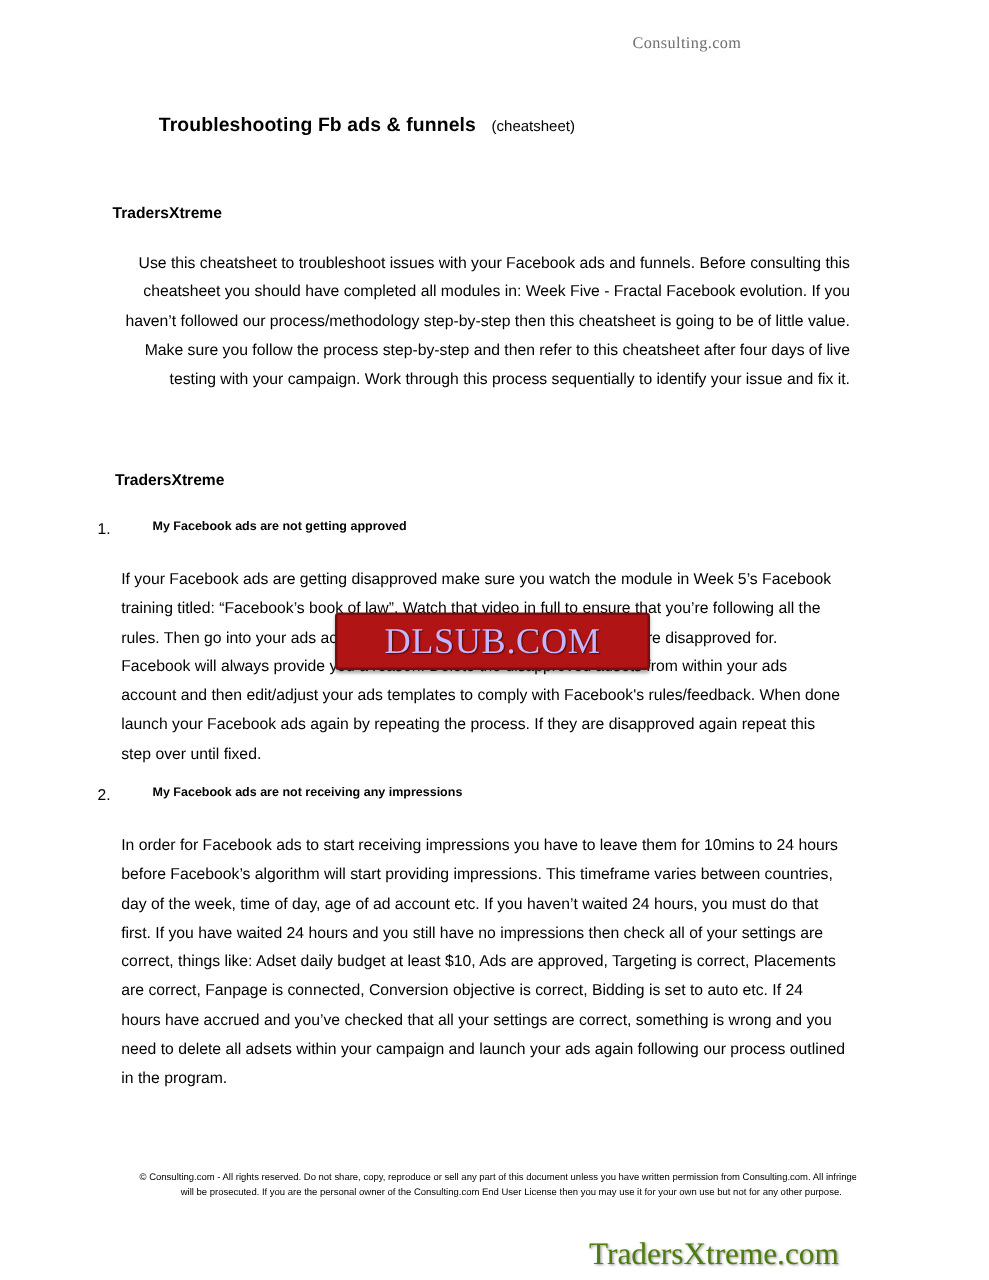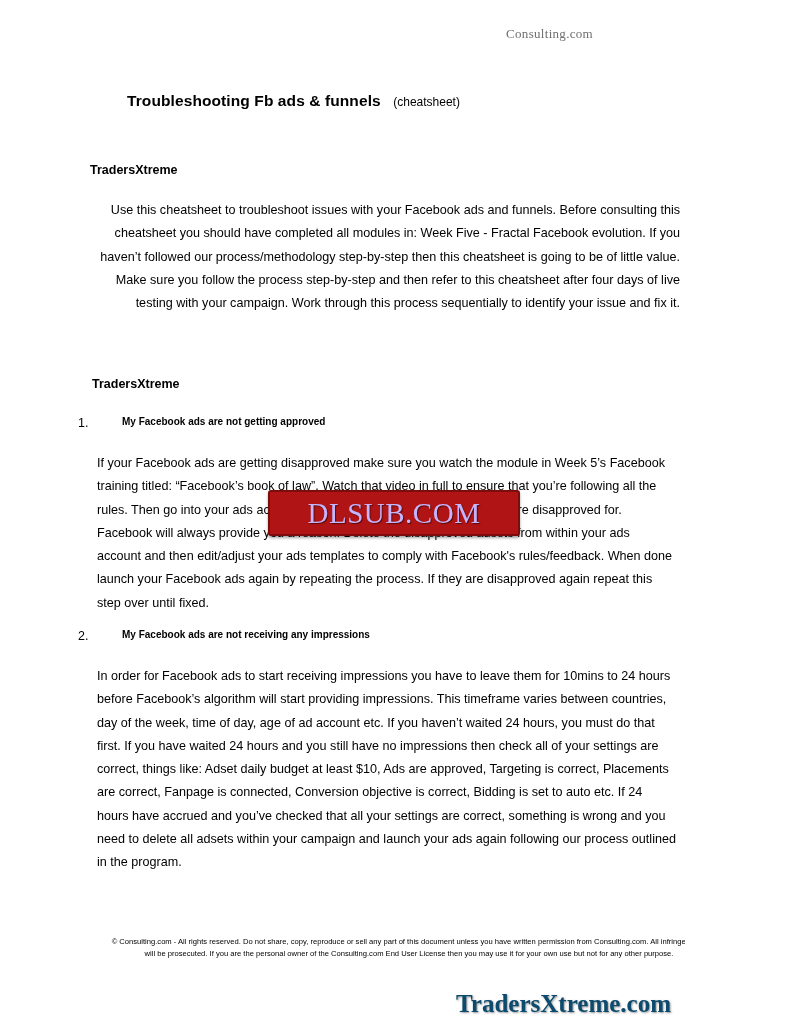--- a/index.html
+++ b/index.html
@@ -152,23 +152,23 @@
     line-height: 12px;
     text-align: center;
     color: #000000;
   }
   
   .wm-traders {
     position: absolute;
     right: 14px;
     bottom: 6px;
     font-family: "Liberation Serif", serif;
-    font-weight: bold;
+    font-weight: normal;
     font-size: 25px;
-    color: #0c4a6e;
+    color: #4d7c0f;
     text-shadow: 1px 1px 2px rgba(80,80,80,0.6);
     white-space: nowrap;
     text-align: right;
   }
 </style>
 </head>
 <body>
 
 <div class="page">
 

